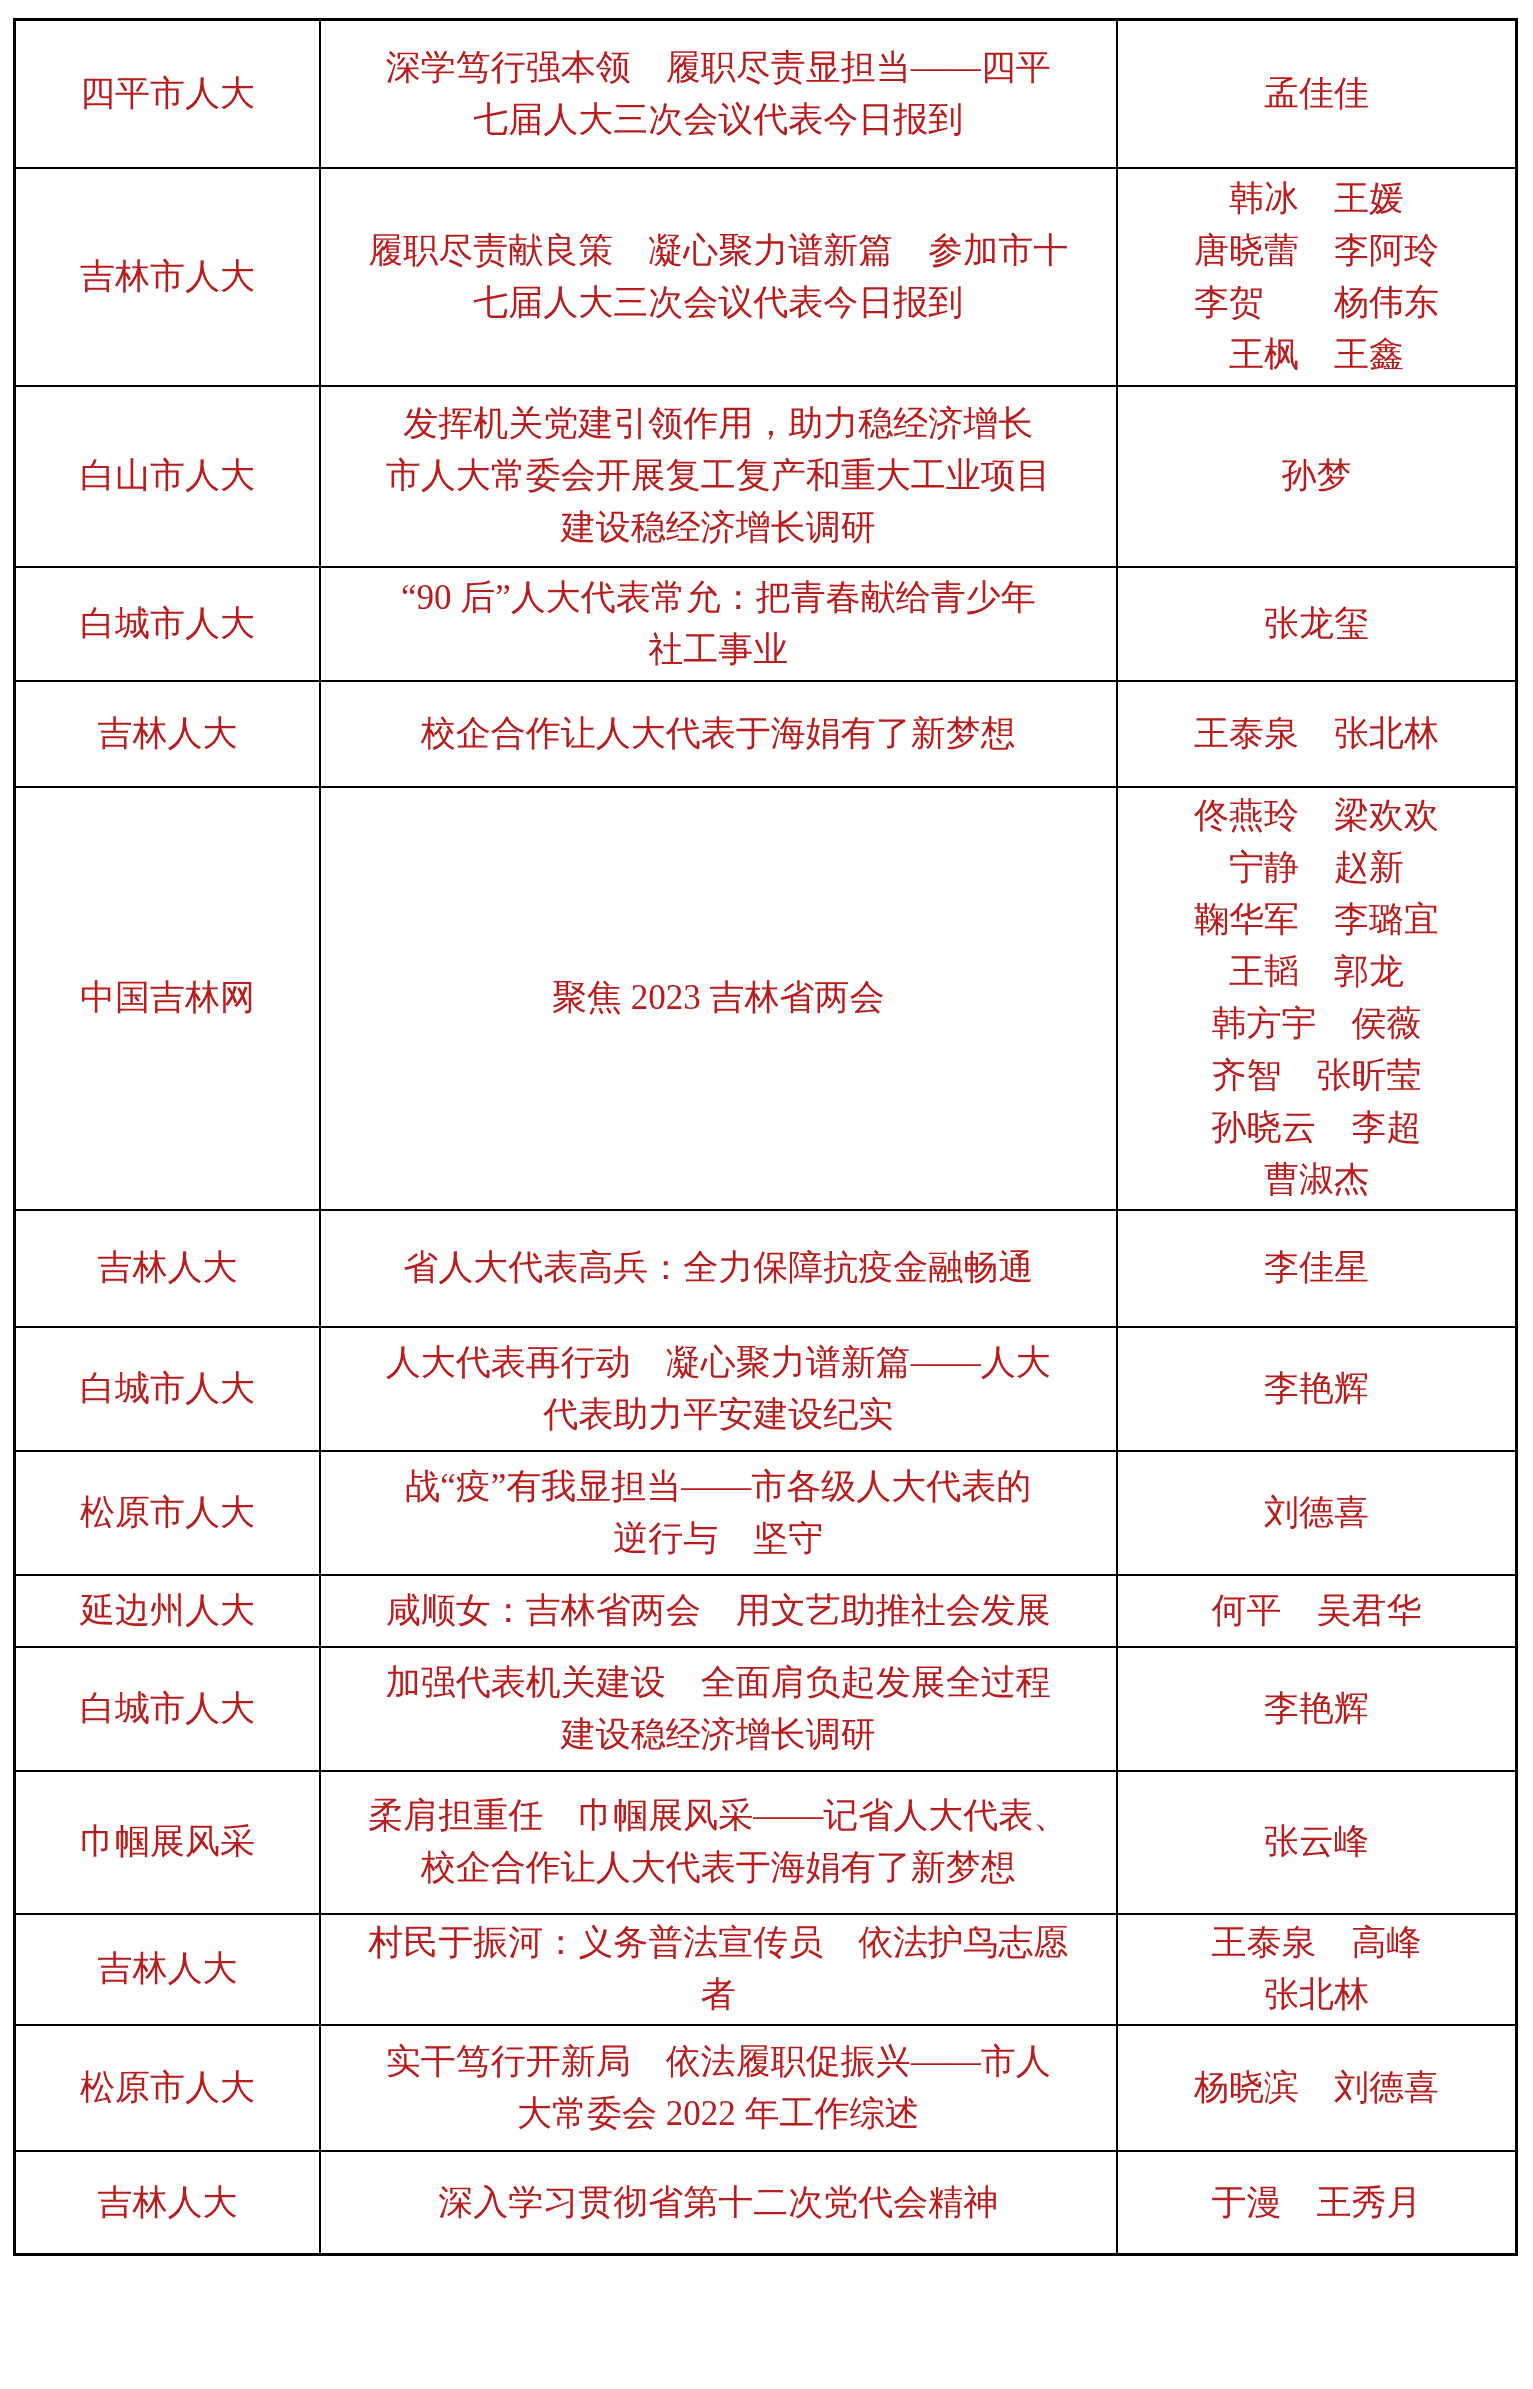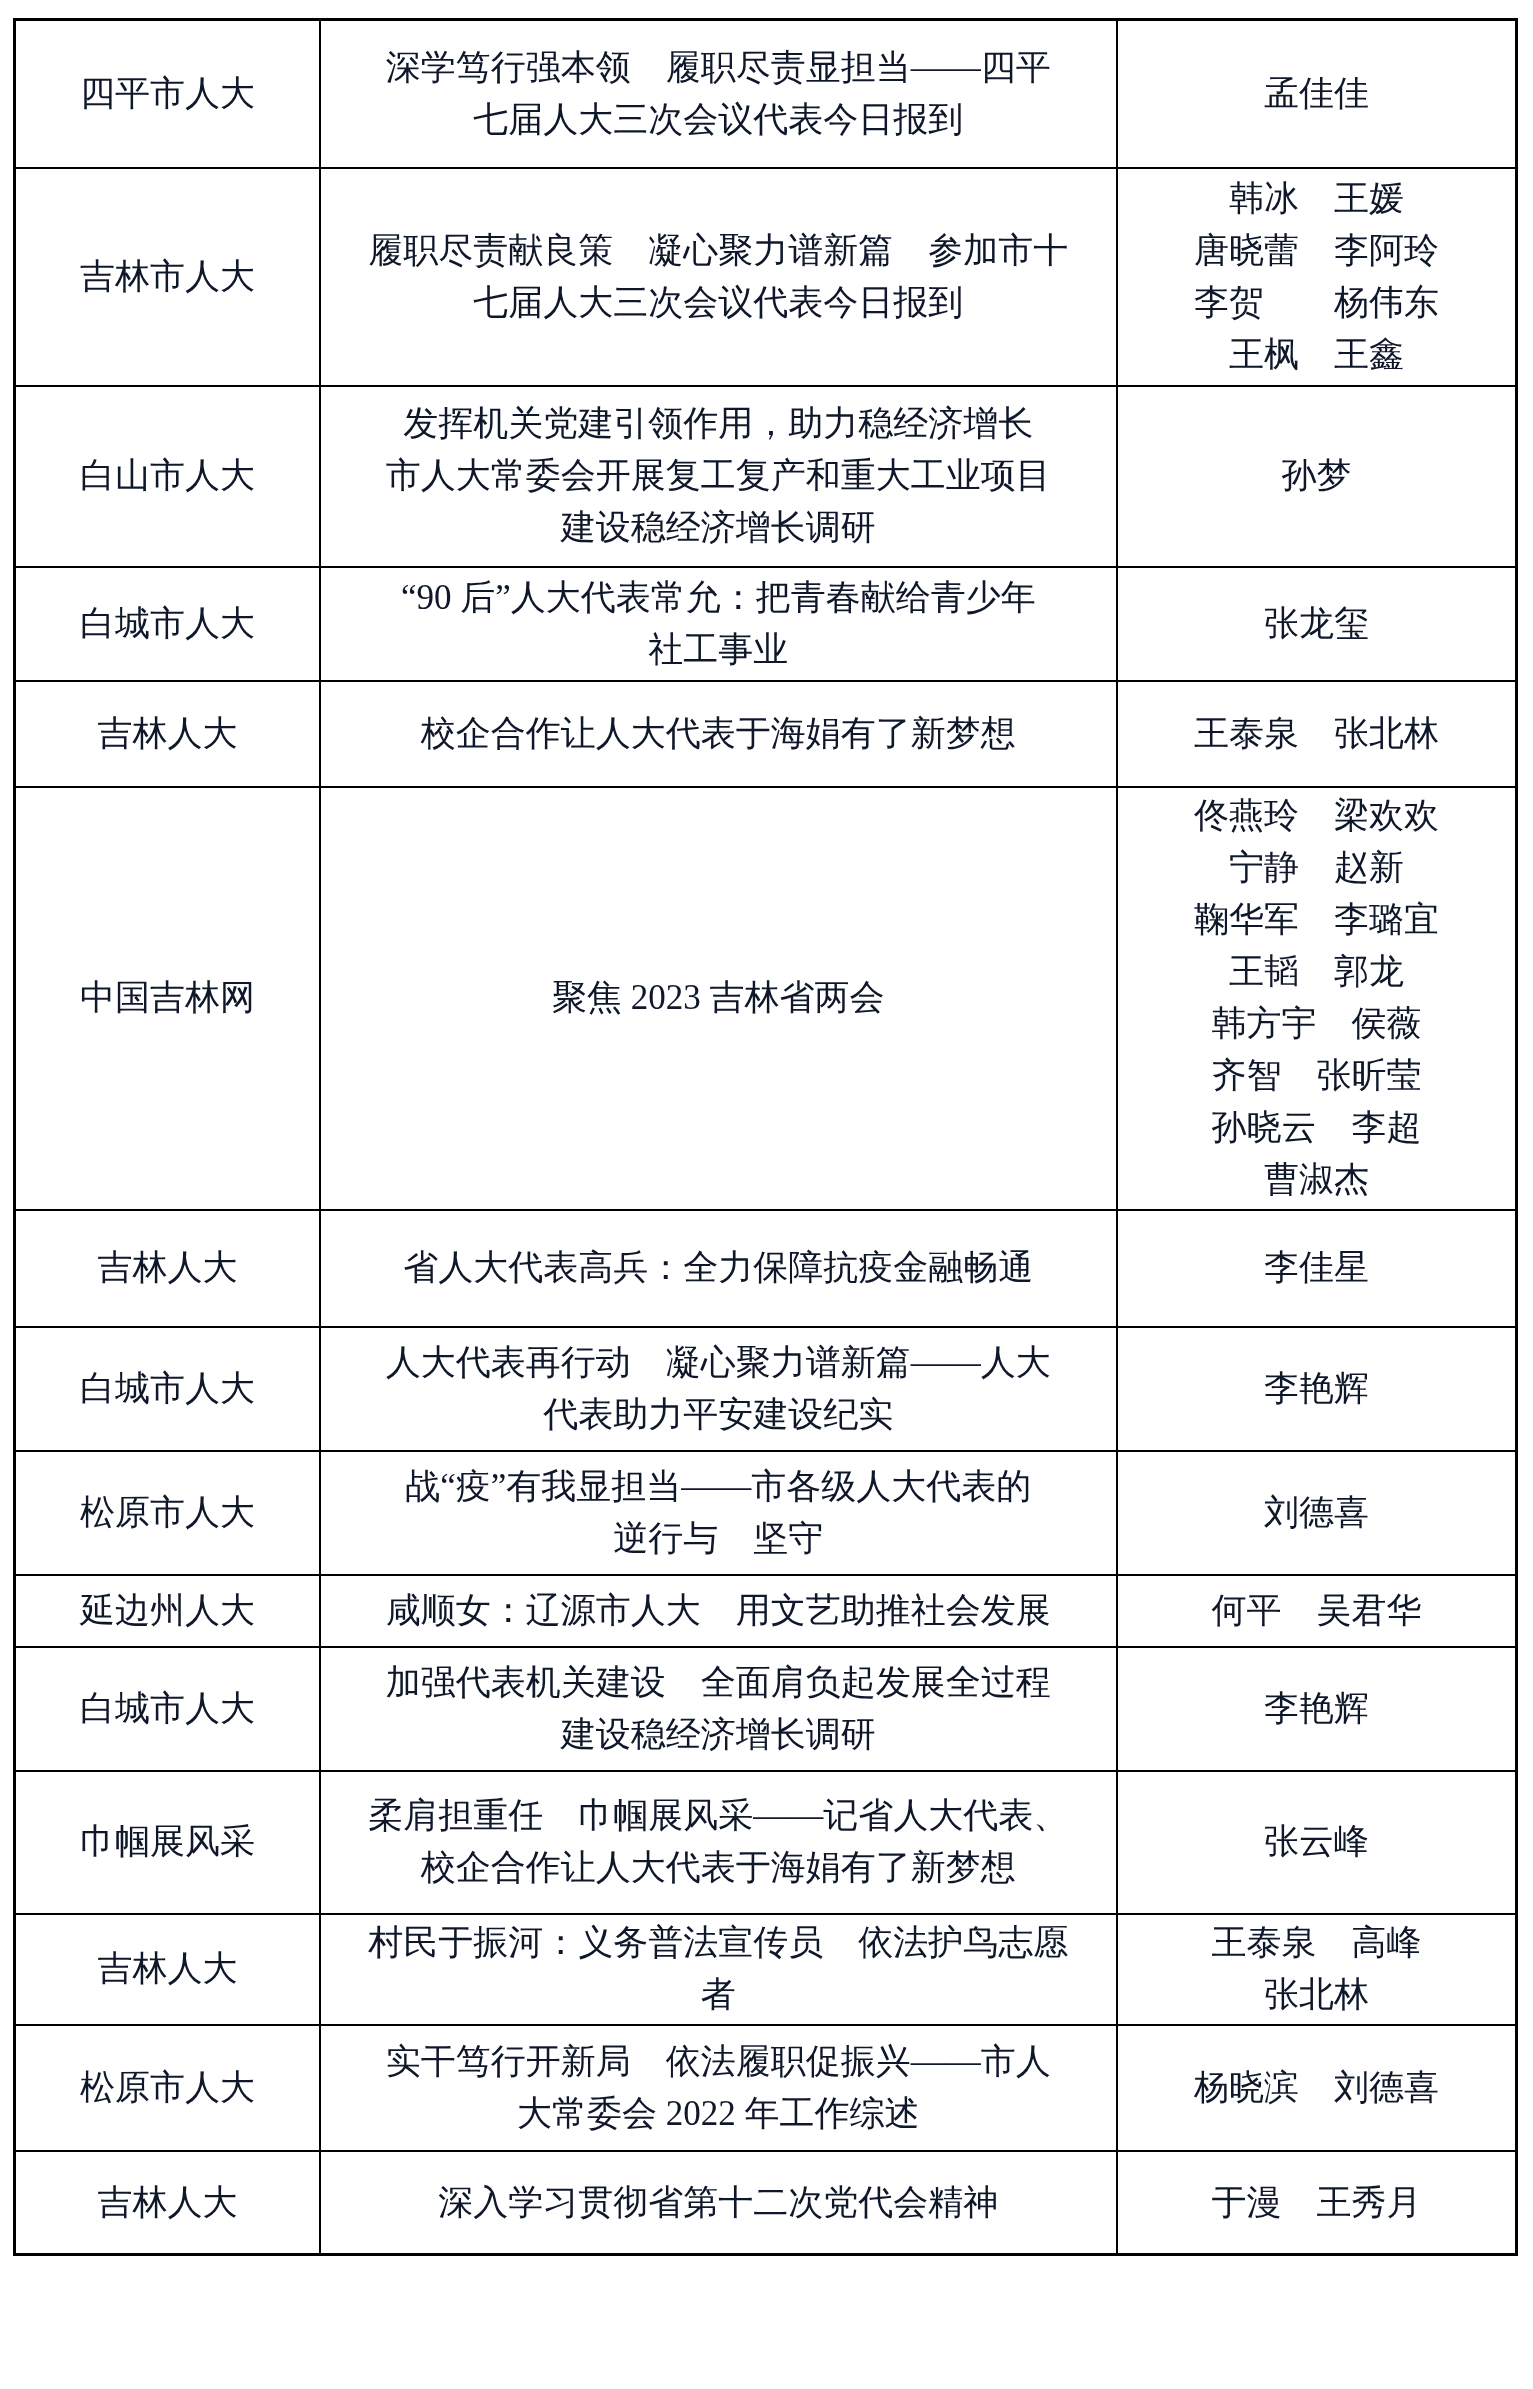--- a/index.html
+++ b/index.html
@@ -5,21 +5,21 @@
   html, body {
     margin: 0;
     padding: 0;
     background: #ffffff;
   }
   .page {
     position: relative;
     width: 1534px;
     height: 2389px;
     background: #ffffff;
-    color: #0f172a;
+    color: #b91c1c;
     font-family: "Liberation Serif", "DejaVu Serif", serif;
     overflow: hidden;
   }
   table.doc-table {
     position: absolute;
     left: 13.3px;
     top: 18.3px;
     width: 1501px;
     border-collapse: collapse;
     table-layout: fixed;
@@ -167,21 +167,21 @@
           </td>
           <td>
             <div class="cell-line">刘德喜</div>
           </td>
         </tr>
         <tr style="height: 72px;">
           <td>
             <div class="cell-line">延边州人大</div>
           </td>
           <td>
-            <div class="cell-line">咸顺女：辽源市人大　用文艺助推社会发展</div>
+            <div class="cell-line">咸顺女：吉林省两会　用文艺助推社会发展</div>
           </td>
           <td>
             <div class="cell-line">何平　吴君华</div>
           </td>
         </tr>
         <tr style="height: 124px;">
           <td>
             <div class="cell-line">白城市人大</div>
           </td>
           <td>

